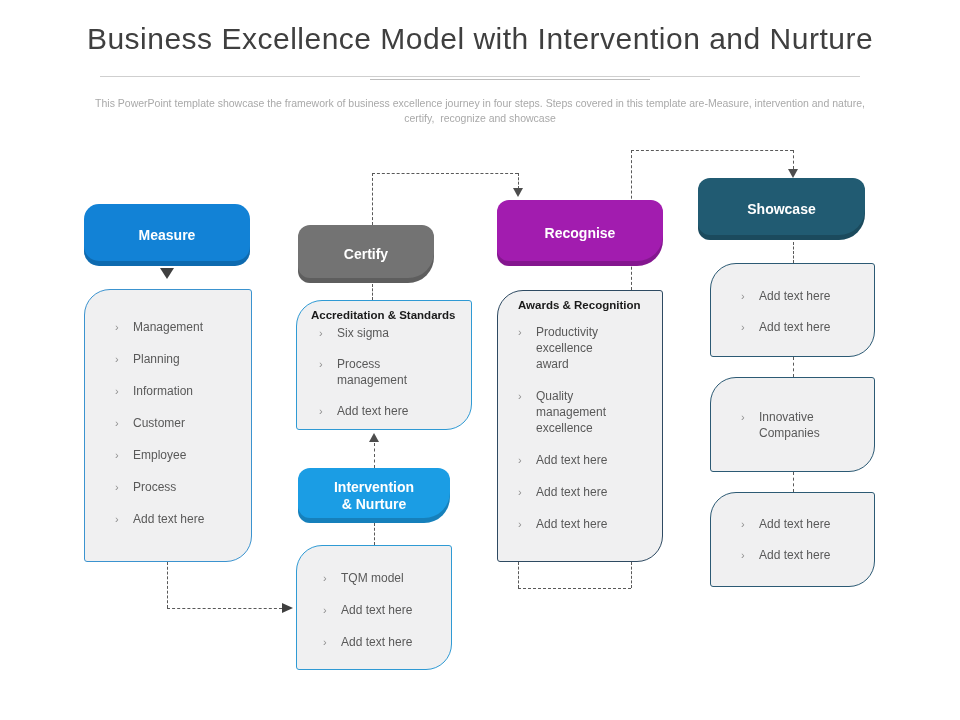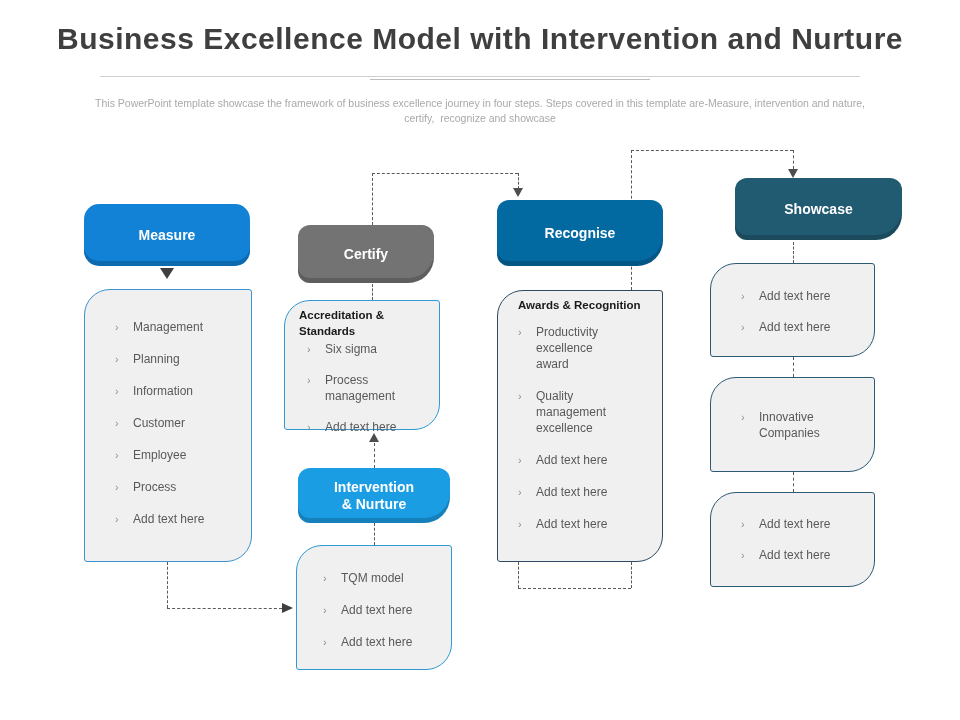--- a/index.html
+++ b/index.html
@@ -3,50 +3,50 @@
 <meta charset="utf-8">
 <style>
   html,body{margin:0;padding:0;background:#ffffff;}
   .slide{
     position:relative;width:960px;height:720px;background:#ffffff;overflow:hidden;
     font-family:"Liberation Sans","DejaVu Sans",sans-serif;
   }
   
   .title{
     position:absolute;left:0;top:22px;width:960px;text-align:center;
-    font-size:30px;font-weight:700;color:#3f3f3f;letter-spacing:.5px;
+    font-size:30px;font-weight:400;color:#3f3f3f;letter-spacing:.5px;
   }
   .subtitle{
     position:absolute;left:0;top:58px;width:960px;text-align:center;
     font-size:10.5px;color:#a9a9a9;
   }
   .divider{position:absolute;left:100px;top:76px;width:760px;height:0;border-top:1px solid #cfcfcf;}
   .divider2{position:absolute;left:370px;top:79px;width:280px;height:0;border-top:1px solid #bdbdbd;}
   .desc{
     position:absolute;left:30px;top:96px;width:900px;text-align:center;
     font-size:10.5px;color:#a9a9a9;line-height:15px;white-space:pre-wrap;
   }
   
   .hdr{
     position:absolute;z-index:3;display:flex;align-items:center;justify-content:center;
     color:#ffffff;font-weight:bold;font-size:14px;text-align:center;line-height:17px;
     border-radius:12px 12px 26px 12px;box-shadow:inset 0 -5px 0 rgba(0,0,0,.18);
   }
   .hdr-measure{left:84px;top:204px;width:166px;height:62px;background:#1282d6;border-radius:15px;}
   .hdr-certify{left:298px;top:225px;width:136px;height:58px;background:#737373;}
   .hdr-intervention{left:298px;top:468px;width:152px;height:55px;background:#1b9de4;}
-  .hdr-recognise{left:497px;top:200px;width:166px;height:66px;background:#0369a1;}
-  .hdr-showcase{left:735px;top:178px;width:167px;height:62px;background:#215b72;}
+  .hdr-recognise{left:497px;top:200px;width:166px;height:66px;background:#a21caf;}
+  .hdr-showcase{left:698px;top:178px;width:167px;height:62px;background:#215b72;}
   
   .box{
     position:absolute;z-index:2;background:#f0f0f1;
     border:1px solid #4a90c4;border-radius:26px 3px 26px 3px;box-sizing:border-box;
   }
   .box-measure{left:84px;top:289px;width:168px;height:273px;border-color:#3b93cf;padding:29px 8px 0 30px;}
-  .box-certify{left:284px;top:300px;width:156px;height:130px;border-color:#2f9ad4;padding:6px 6px 0 14px;}
+  .box-certify{left:296px;top:300px;width:176px;height:130px;border-color:#2f9ad4;padding:6px 6px 0 14px;}
   .box-tqm{left:296px;top:545px;width:156px;height:125px;border-color:#2f9ad4;padding:24px 6px 0 26px;}
   .box-awards{left:497px;top:290px;width:166px;height:272px;border-color:#2e4a62;padding:6px 6px 0 20px;}
   .box-sc1{left:710px;top:263px;width:165px;height:94px;border-color:#2c5a74;padding:24px 6px 0 30px;}
   .box-sc2{left:710px;top:377px;width:165px;height:95px;border-color:#2c5a74;padding:31px 6px 0 30px;}
   .box-sc3{left:710px;top:492px;width:165px;height:95px;border-color:#2c5a74;padding:23px 6px 0 30px;}
   .box-title{font-size:11.5px;font-weight:bold;color:#1a1a1a;line-height:16px;}
   .box-certify .box-title{margin:0 0 2px 0;}
   .box-awards .box-title{margin:0 0 11px 0;}
   
   .li{display:flex;margin:0 0 16px 0;}

